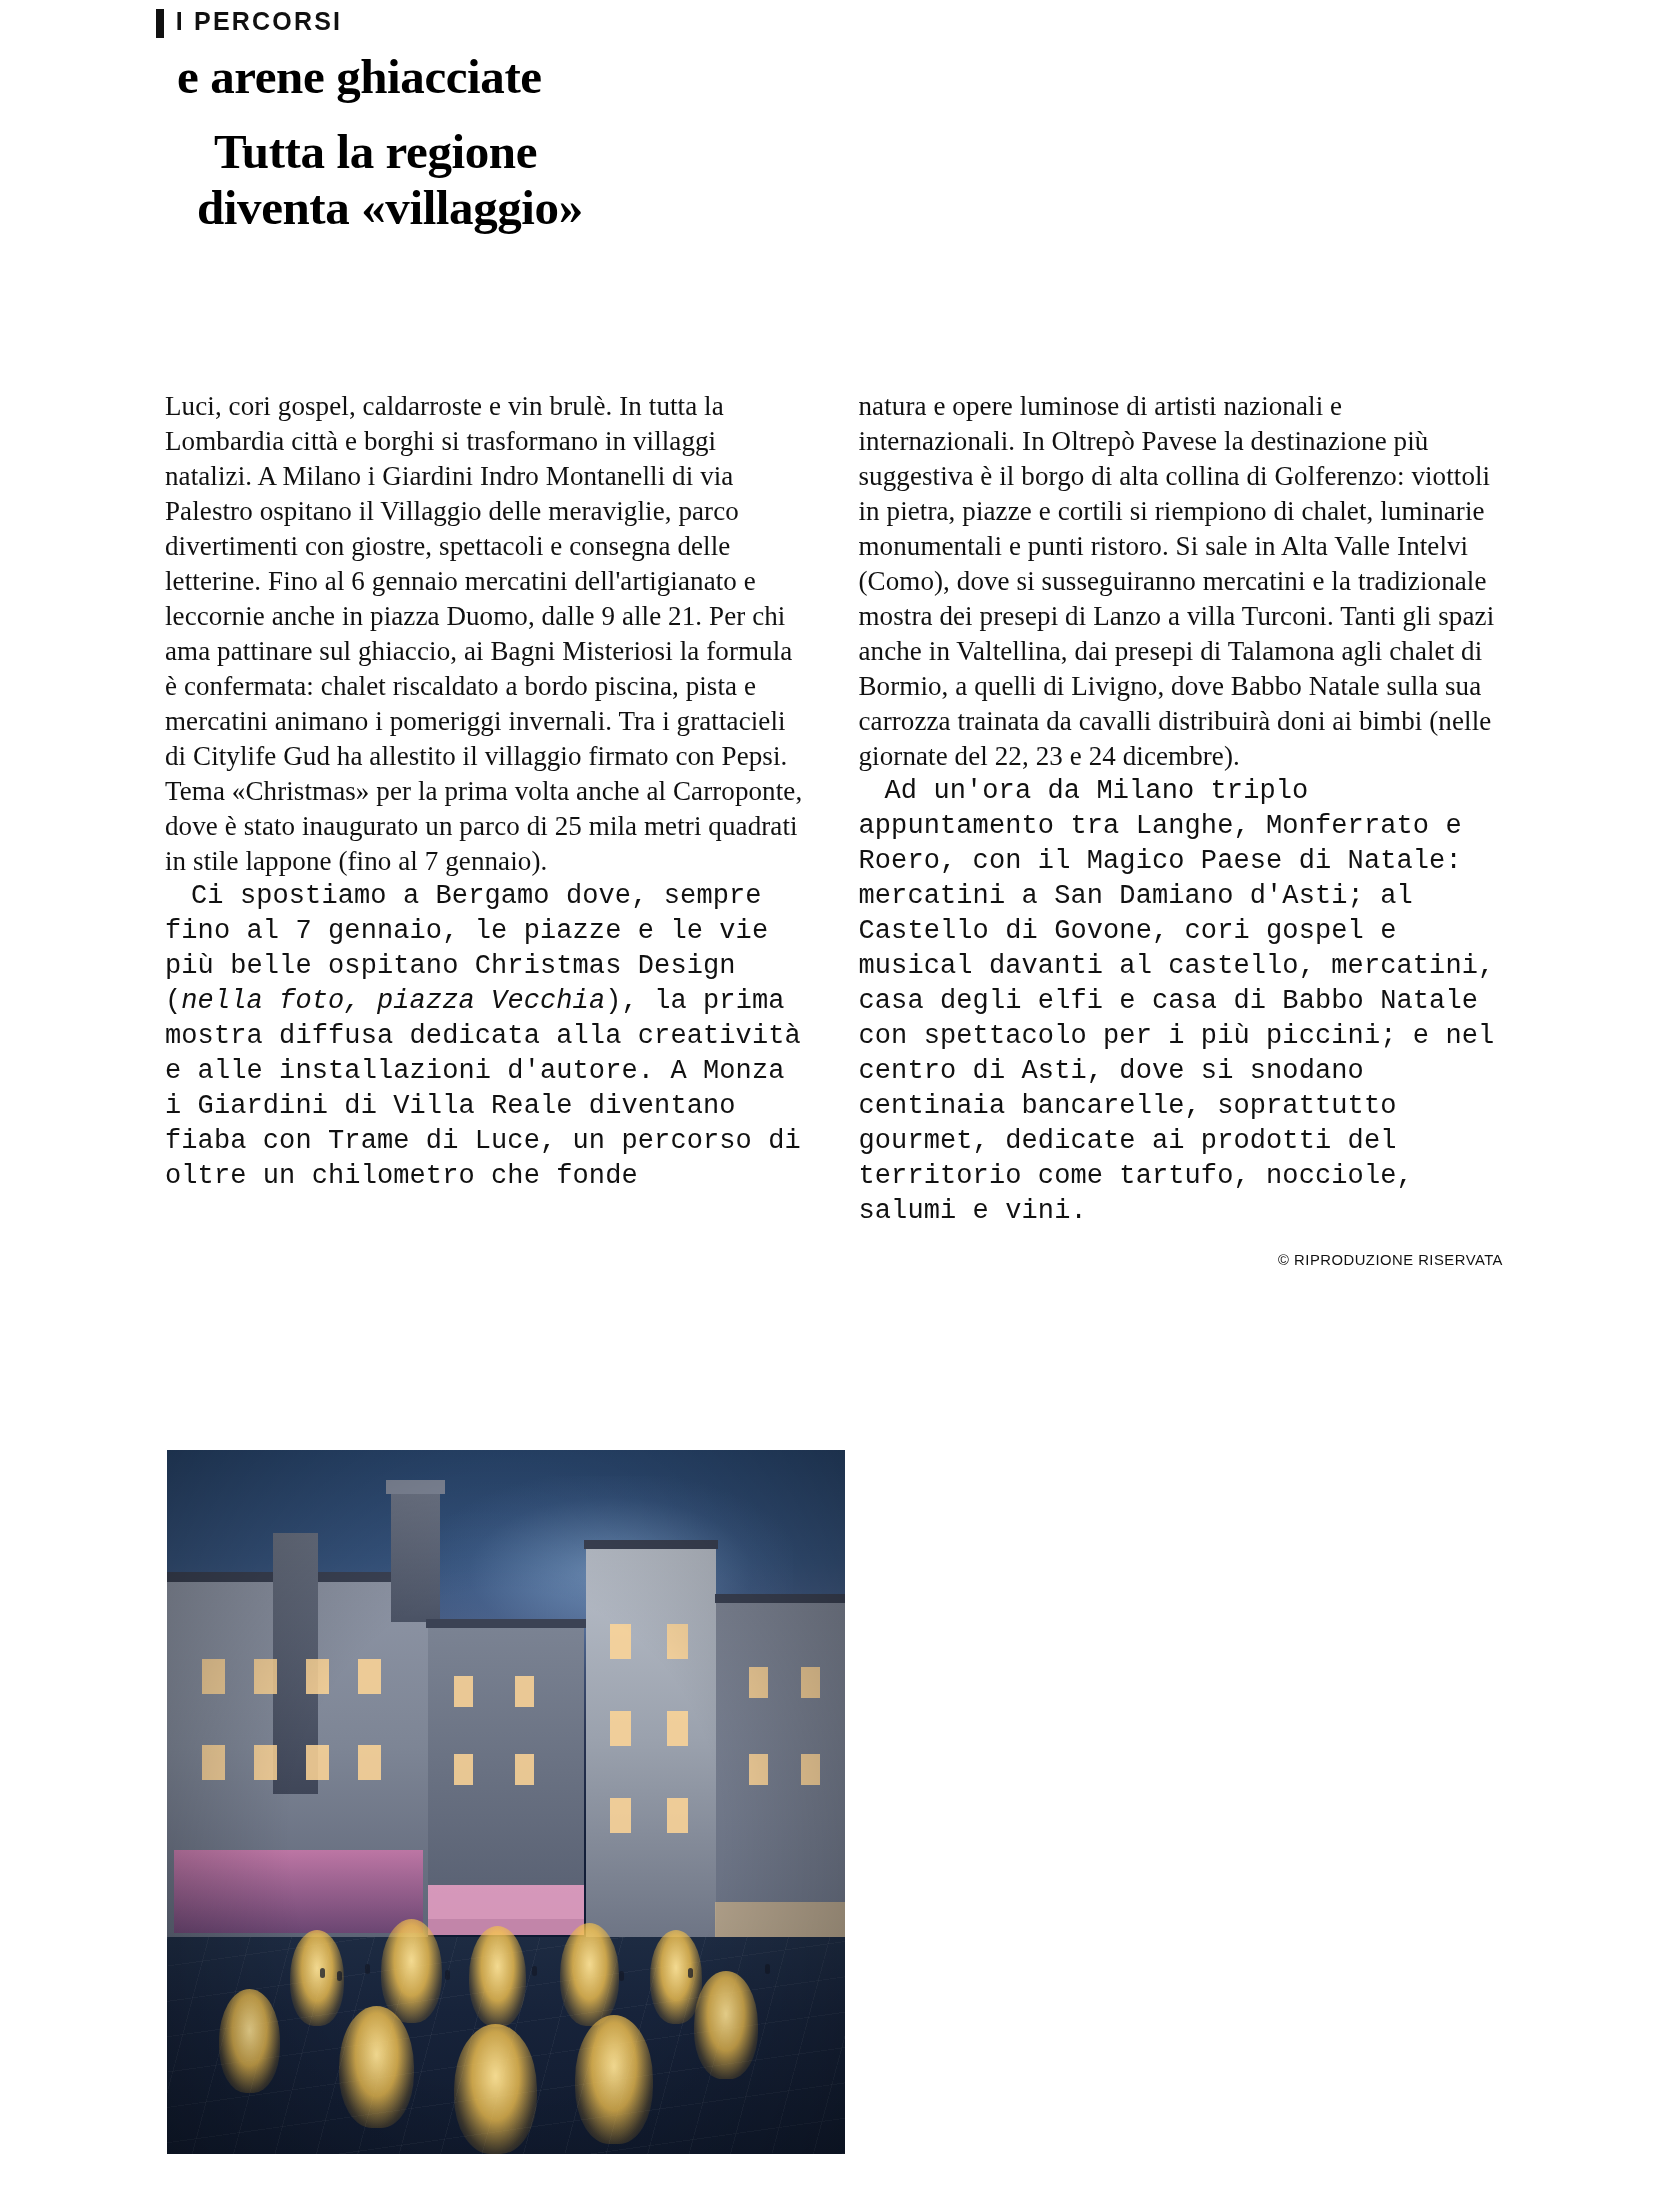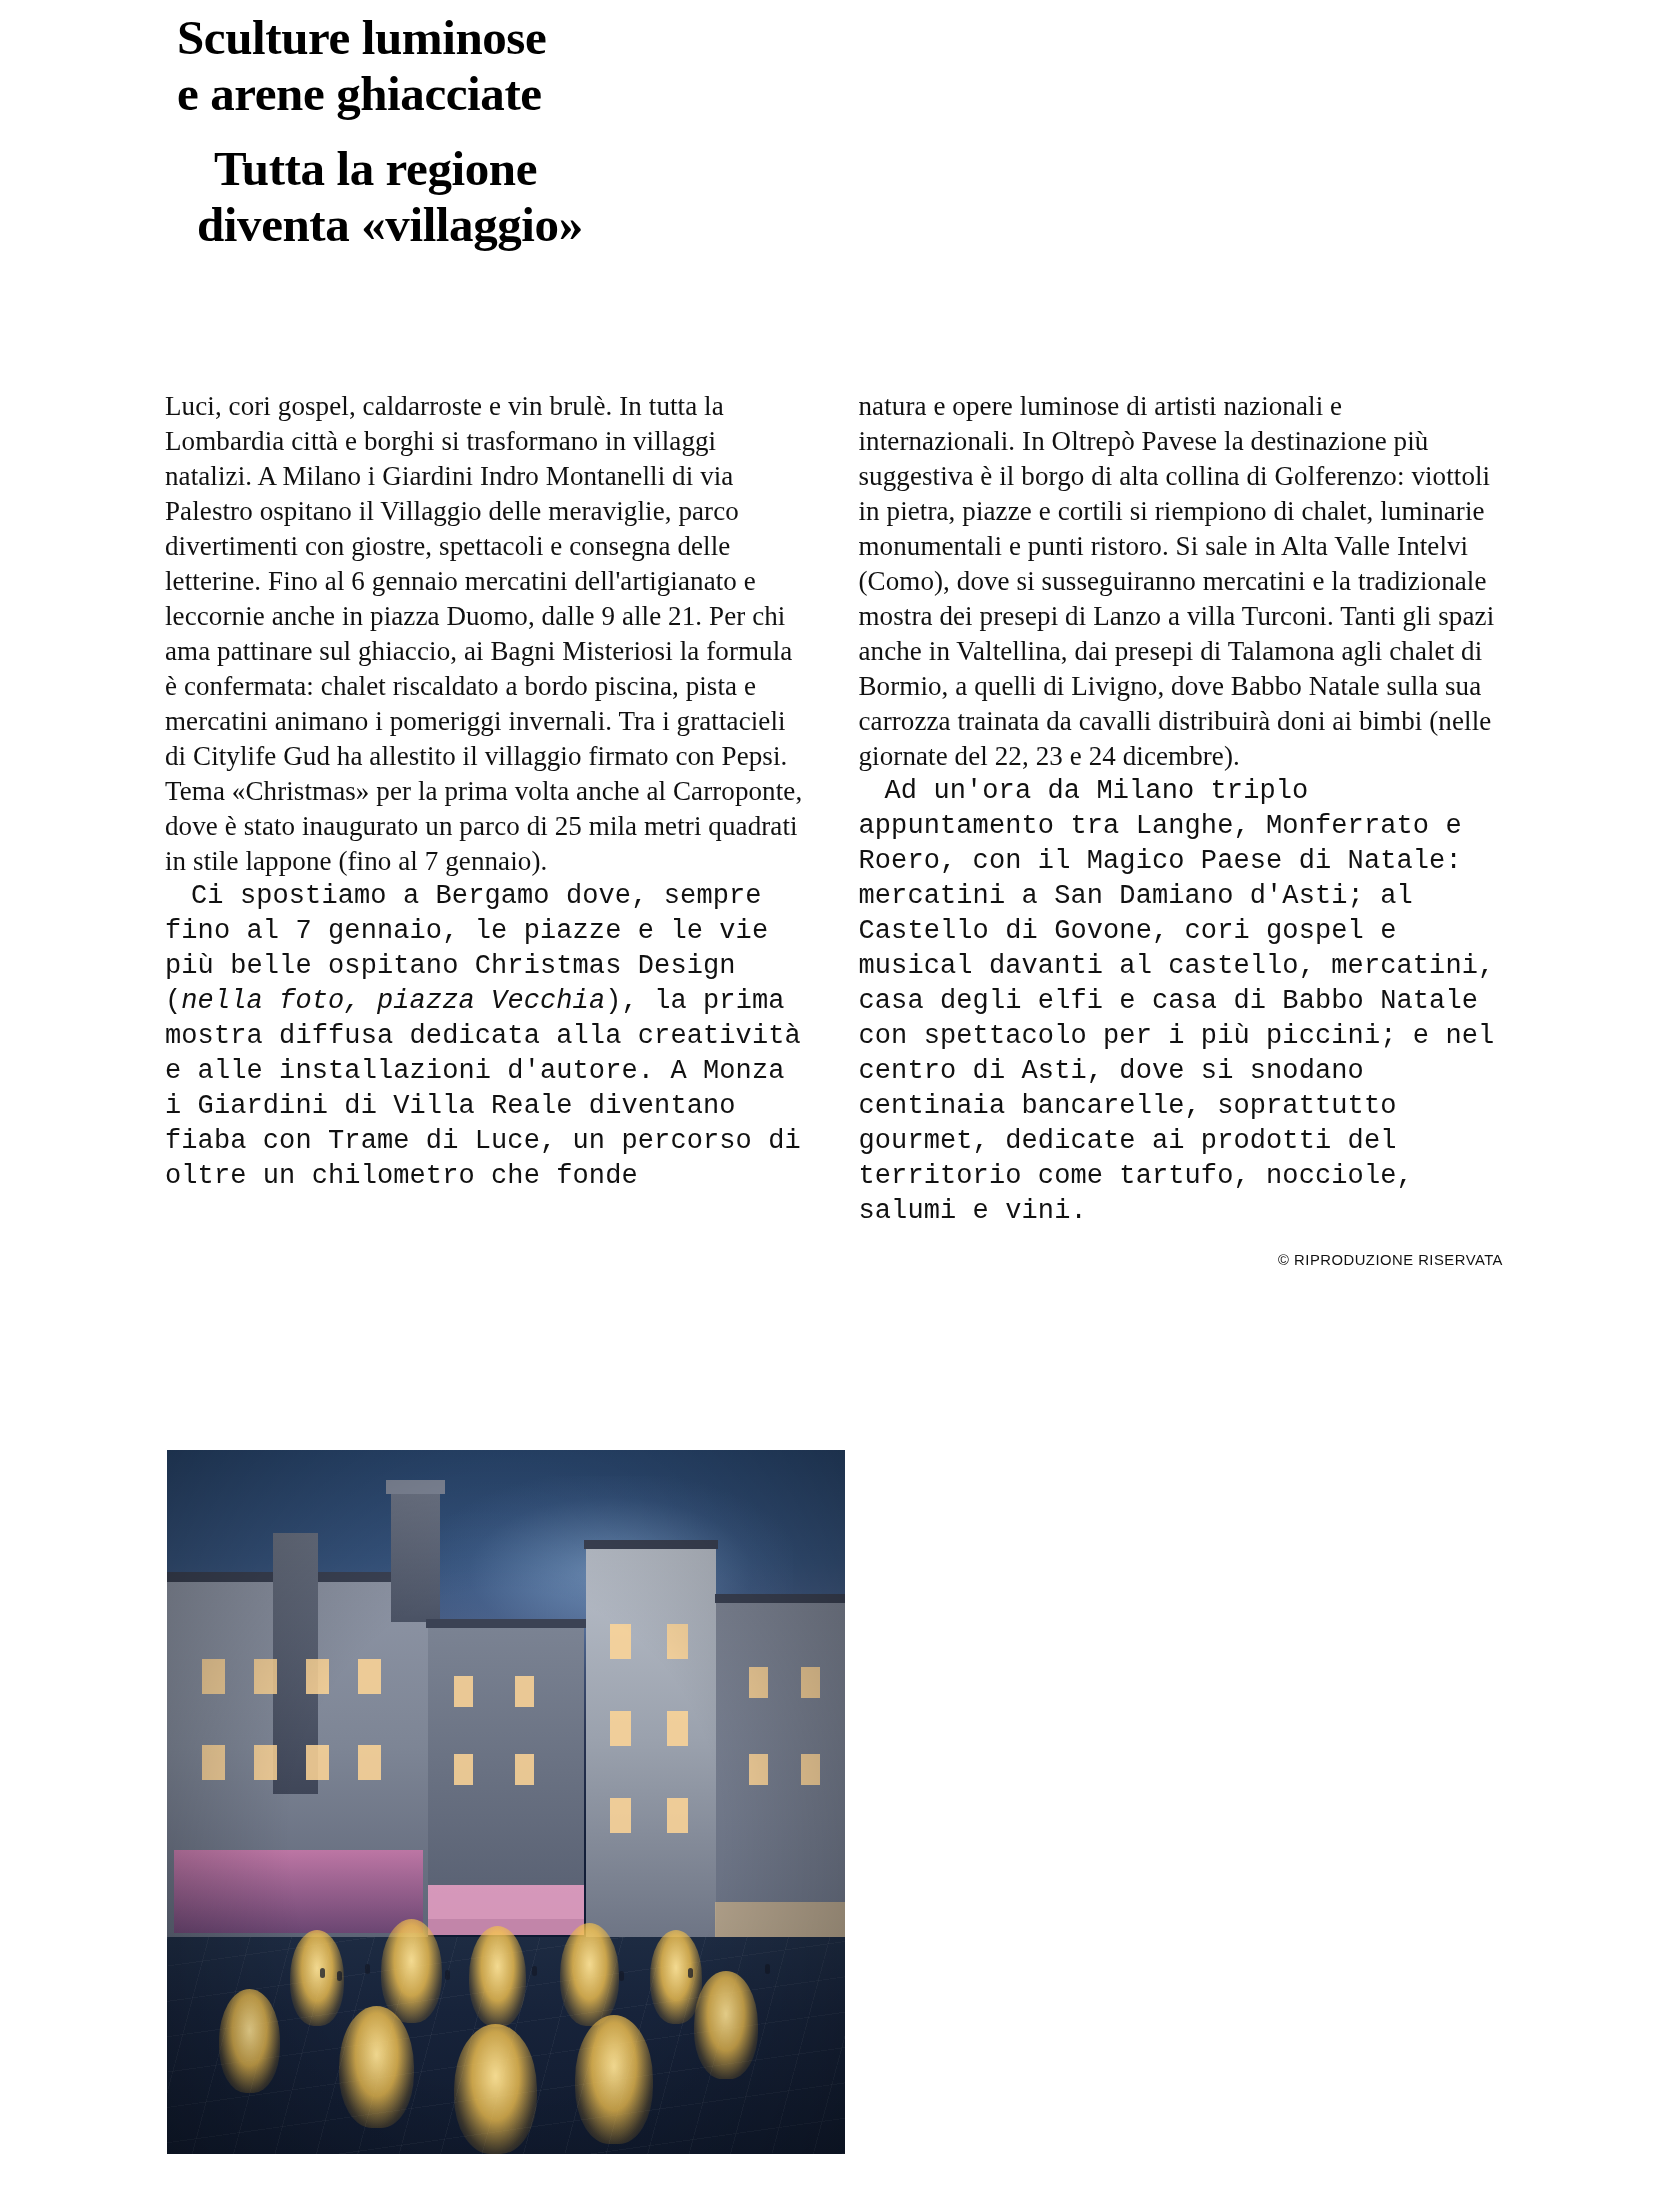--- a/index.html
+++ b/index.html
@@ -237,23 +237,26 @@
     background: radial-gradient(ellipse at 50% 55%, rgba(0,0,0,0) 45%, rgba(0,0,0,0.35) 100%);
   }
 </style>
 </head>
 <body>
 
 <div class="page">
 
   <div class="article">
 
+    <div class="kicker-row">
+      <div class="kicker-bar"></div>
+      <div class="kicker">I PERCORSI</div>
+    </div>
 
     <h1 class="headline">
-      <span class="l1">Sculture luminose</span>
       <span class="l2">e arene ghiacciate</span>
       <span class="l3">Tutta la regione</span>
       <span class="l4">diventa «villaggio»</span>
     </h1>
 
   </div>
 
   <div class="columns">
 
     <div class="col">

